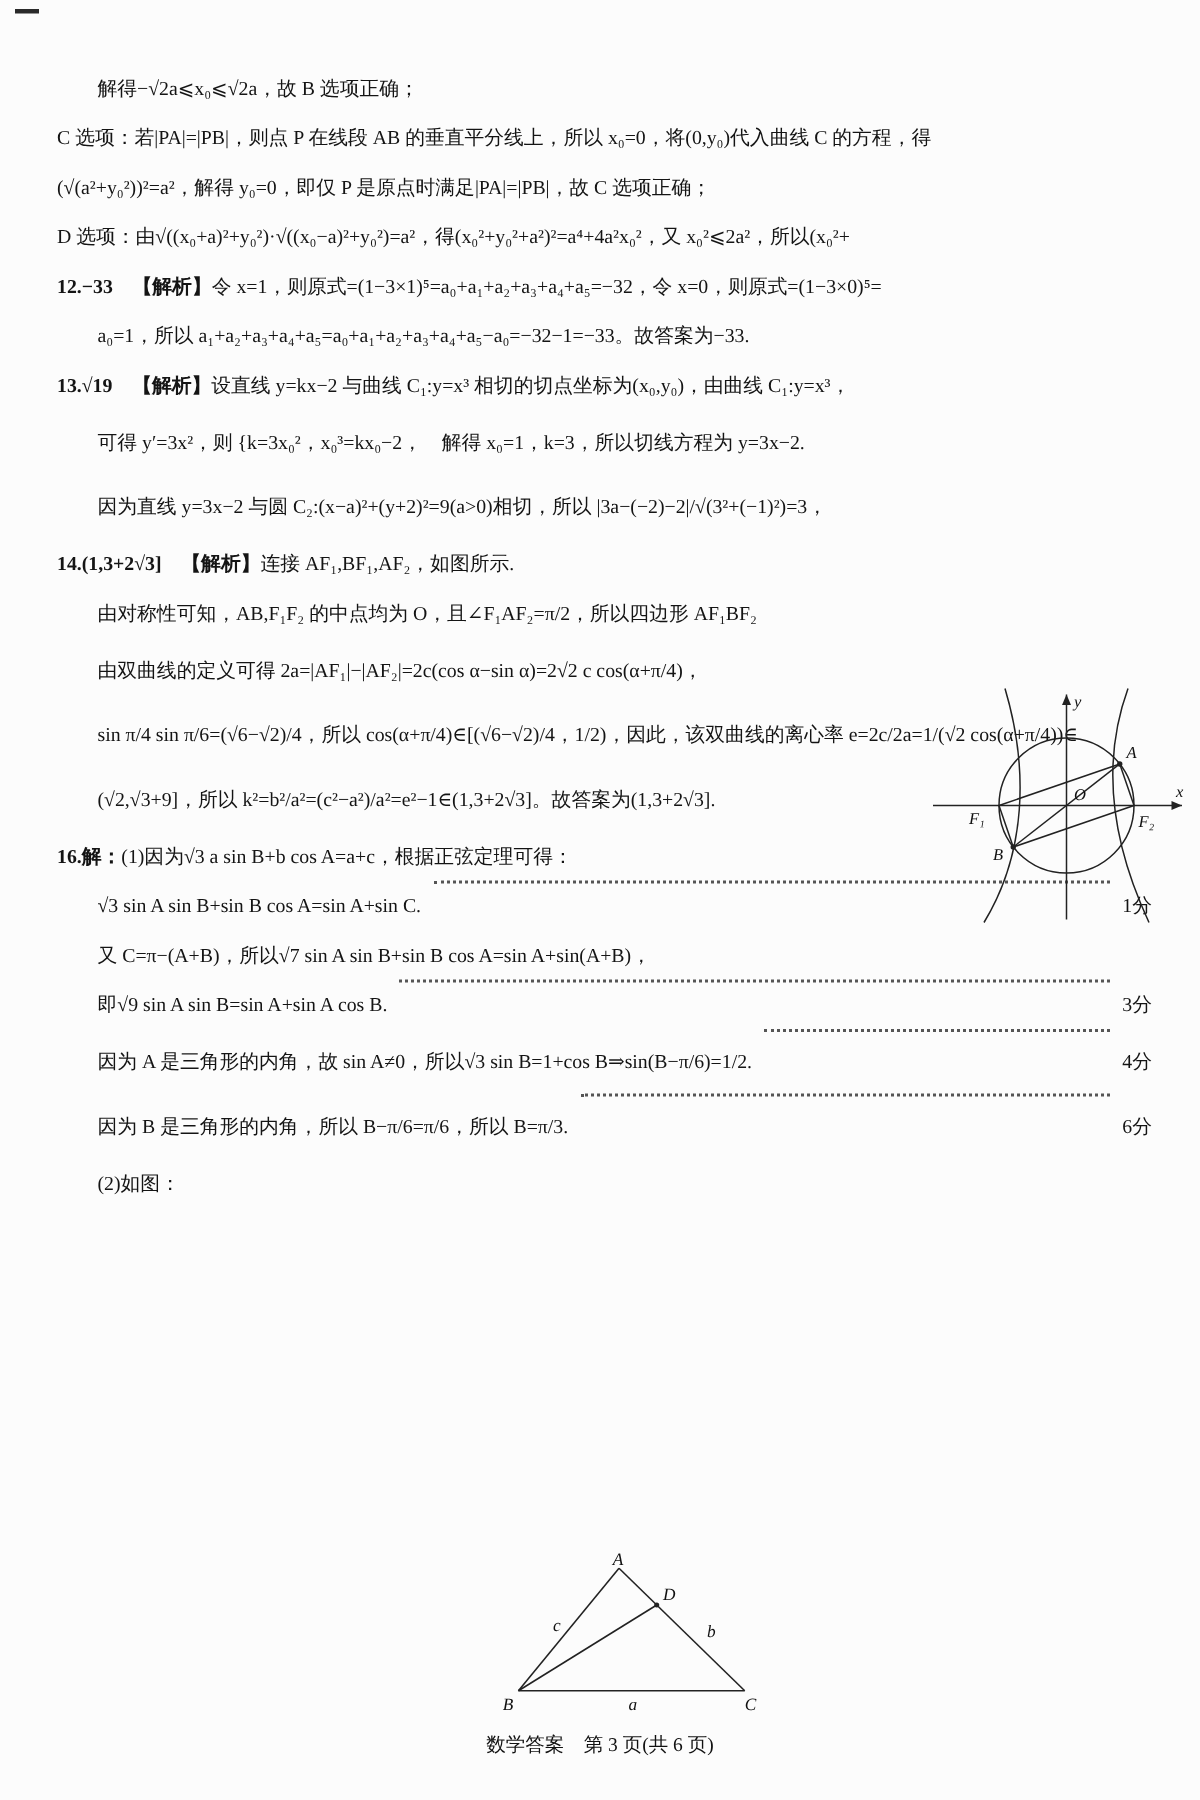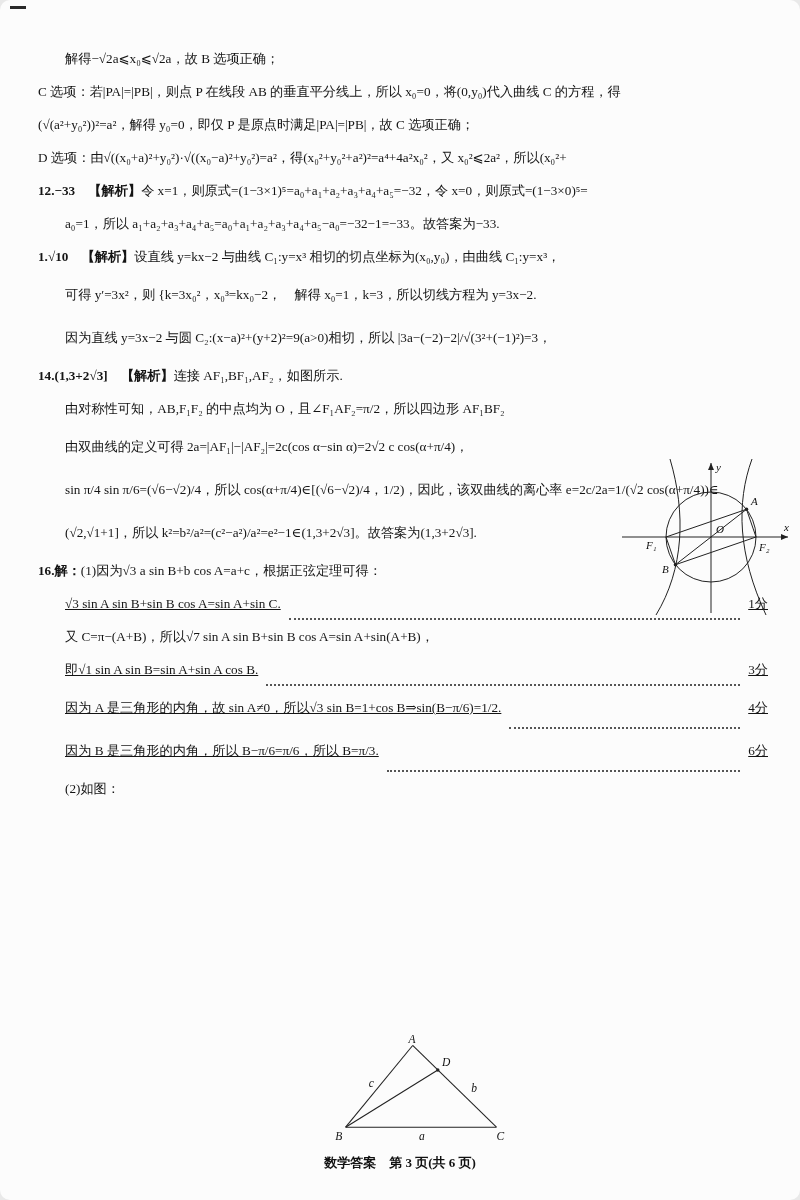--- a/index.html
+++ b/index.html
@@ -1,66 +1,66 @@
 <!DOCTYPE html>
 <html><head>
 <meta charset="utf-8">
 <style>
   html,body{margin:0;padding:0;background:#e9e9e9;}
   .page{position:relative;width:800px;height:1200px;background:#fcfcfc;overflow:hidden;
-        font-family:"Liberation Serif","DejaVu Serif",serif;color:#141414;border-radius:10px;}
+        font-family:"Liberation Serif","DejaVu Serif",serif;color:#141414;}
   .artifact{position:absolute;left:10px;top:6px;width:16px;height:3px;background:#2a2a2a;}
   .content{position:absolute;left:38px;top:42px;width:730px;}
   .line{font-size:13.2px;height:33px;line-height:33px;white-space:nowrap;}
   .tall{height:43px;line-height:43px;}
   .body{padding-left:27px;}
   .head{font-weight:bold;}
-  .score-line{display:flex;align-items:flex-end;text-decoration:underline;}
+  .score-line{display:flex;align-items:flex-start;}
   .score-line .t{white-space:nowrap;}
   .leader{flex:1;border-top:2px dotted #555;margin:0 8px;min-width:30px;height:0;}
   .score{white-space:nowrap;}
   .fig{position:absolute;}
   .fig text{font-size:11px;font-style:italic;fill:#111;font-family:"Liberation Serif",serif;}
   .footer{position:absolute;left:0;right:0;bottom:28px;text-align:center;
-          font-size:13px;font-weight:bold;color:#111;}
+          font-size:13px;font-weight:normal;color:#111;}
 </style>
 </head>
 <body>
 
 <div class="page">
   <div class="artifact"></div>
 
   <div class="content">
     <div class="line body">解得−√2a⩽x₀⩽√2a，故 B 选项正确；</div>
     <div class="line num">C 选项：若|PA|=|PB|，则点 P 在线段 AB 的垂直平分线上，所以 x₀=0，将(0,y₀)代入曲线 C 的方程，得</div>
     <div class="line num">(√(a²+y₀²))²=a²，解得 y₀=0，即仅 P 是原点时满足|PA|=|PB|，故 C 选项正确；</div>
     <div class="line num">D 选项：由√((x₀+a)²+y₀²)·√((x₀−a)²+y₀²)=a²，得(x₀²+y₀²+a²)²=a⁴+4a²x₀²，又 x₀²⩽2a²，所以(x₀²+</div>
 
     <div class="line num"><span class="head">12.−33　【解析】</span><span>令 x=1，则原式=(1−3×1)⁵=a₀+a₁+a₂+a₃+a₄+a₅=−32，令 x=0，则原式=(1−3×0)⁵=</span></div>
     <div class="line body">a₀=1，所以 a₁+a₂+a₃+a₄+a₅=a₀+a₁+a₂+a₃+a₄+a₅−a₀=−32−1=−33。故答案为−33.</div>
 
-    <div class="line num"><span class="head">1.√10　【解析】</span><span>设直线 y=kx−2 与曲线 C₁:y=x³ 相切的切点坐标为(x₀,y₀)，由曲线 C₁:y=x³，</span></div>
+    <div class="line num"><span class="head">13.√19　【解析】</span><span>设直线 y=kx−2 与曲线 C₁:y=x³ 相切的切点坐标为(x₀,y₀)，由曲线 C₁:y=x³，</span></div>
     <div class="line body tall">可得 y′=3x²，则 {k=3x₀²，x₀³=kx₀−2，　解得 x₀=1，k=3，所以切线方程为 y=3x−2.</div>
     <div class="line body tall">因为直线 y=3x−2 与圆 C₂:(x−a)²+(y+2)²=9(a&gt;0)相切，所以 |3a−(−2)−2|/√(3²+(−1)²)=3，</div>
 
     <div class="line num"><span class="head">14.(1,3+2√3]　【解析】</span><span>连接 AF₁,BF₁,AF₂，如图所示.</span></div>
     <div class="line body">由对称性可知，AB,F₁F₂ 的中点均为 O，且∠F₁AF₂=π/2，所以四边形 AF₁BF₂</div>
     <div class="line body tall">由双曲线的定义可得 2a=|AF₁|−|AF₂|=2c(cos α−sin α)=2√2 c cos(α+π/4)，</div>
     <div class="line body tall">sin π/4 sin π/6=(√6−√2)/4，所以 cos(α+π/4)∈[(√6−√2)/4，1/2)，因此，该双曲线的离心率 e=2c/2a=1/(√2 cos(α+π/4))∈</div>
-    <div class="line body tall">(√2,√1+1]，所以 k²=b²/a²=(c²−a²)/a²=e²−1∈(1,3+2√3]。故答案为(1,3+2√3].</div>
+    <div class="line body tall">(√2,√3+9]，所以 k²=b²/a²=(c²−a²)/a²=e²−1∈(1,3+2√3]。故答案为(1,3+2√3].</div>
 
     <div class="line num"><span class="head">16.解：</span><span>(1)因为√3 a sin B+b cos A=a+c，根据正弦定理可得：</span></div>
     <div class="line body score-line">
         <span class="t">√3 sin A sin B+sin B cos A=sin A+sin C.</span>
         <span class="leader"></span>
         <span class="score">1分</span>
       </div>
     <div class="line body">又 C=π−(A+B)，所以√7 sin A sin B+sin B cos A=sin A+sin(A+B)，</div>
     <div class="line body score-line">
-        <span class="t">即√1 sin A sin B=sin A+sin A cos B.</span>
+        <span class="t">即√9 sin A sin B=sin A+sin A cos B.</span>
         <span class="leader"></span>
         <span class="score">3分</span>
       </div>
     <div class="line body score-line tall">
         <span class="t">因为 A 是三角形的内角，故 sin A≠0，所以√3 sin B=1+cos B⇒sin(B−π/6)=1/2.</span>
         <span class="leader"></span>
         <span class="score">4分</span>
       </div>
     <div class="line body score-line tall">
         <span class="t">因为 B 是三角形的内角，所以 B−π/6=π/6，所以 B=π/3.</span>

